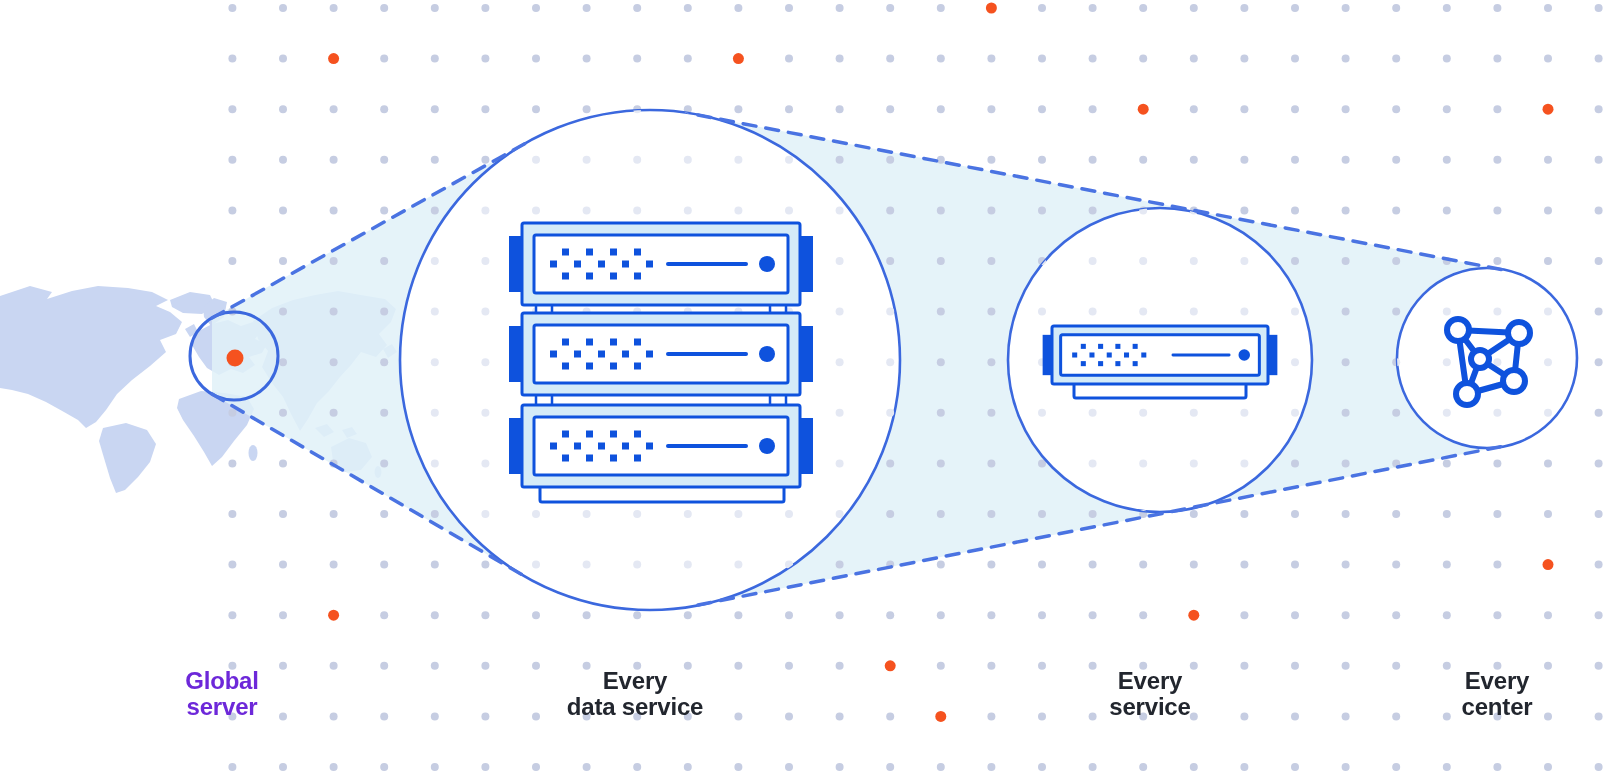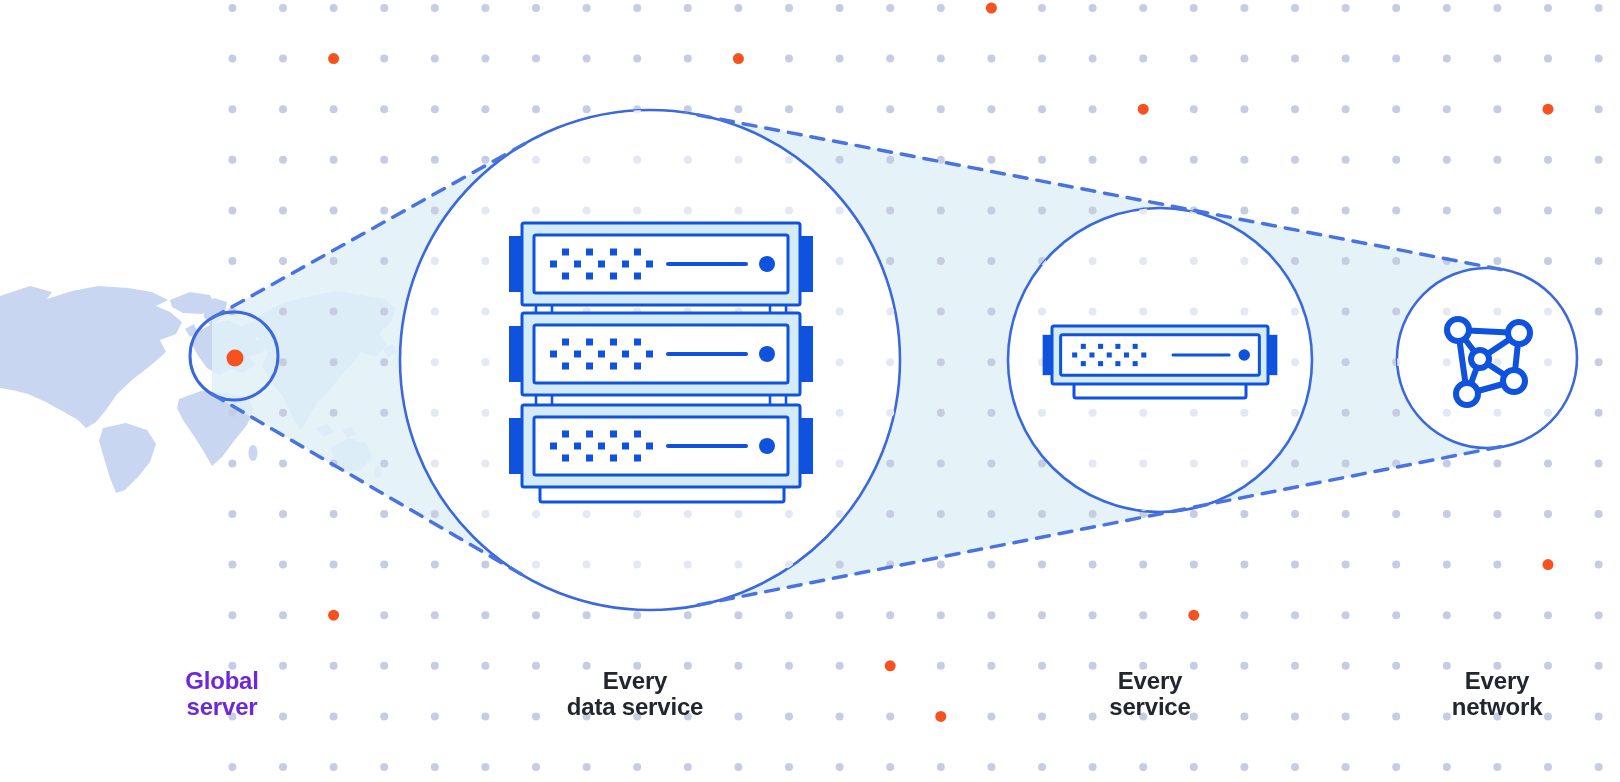--- a/index.html
+++ b/index.html
@@ -1064,15 +1064,15 @@
   <div class="label lbl-1" style="color: rgb(34, 38, 46);">
     <span>Every</span><br>
     <span>data service</span>
   </div>
   <div class="label lbl-2" style="color: rgb(34, 38, 46);">
     <span>Every</span><br>
     <span>service</span>
   </div>
   <div class="label lbl-3" style="color: rgb(34, 38, 46);">
     <span>Every</span><br>
-    <span>network</span>
+    <span>center</span>
   </div>
 </div>
 
 </body></html>

